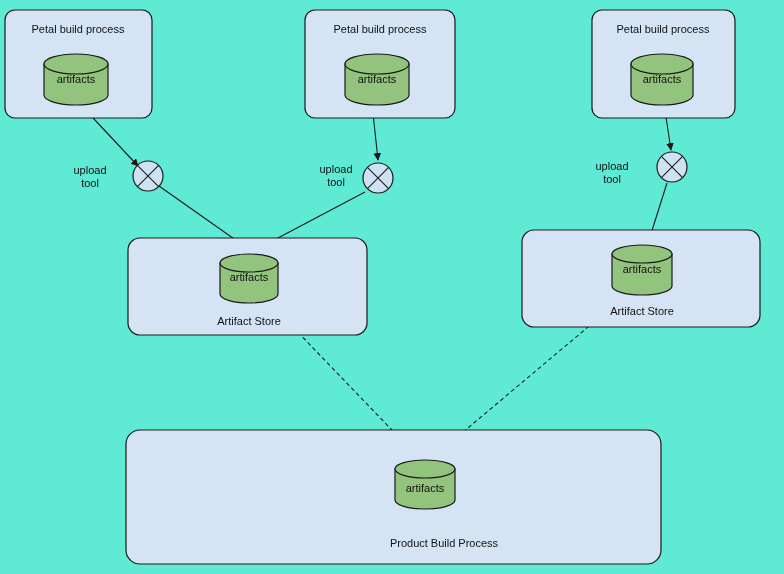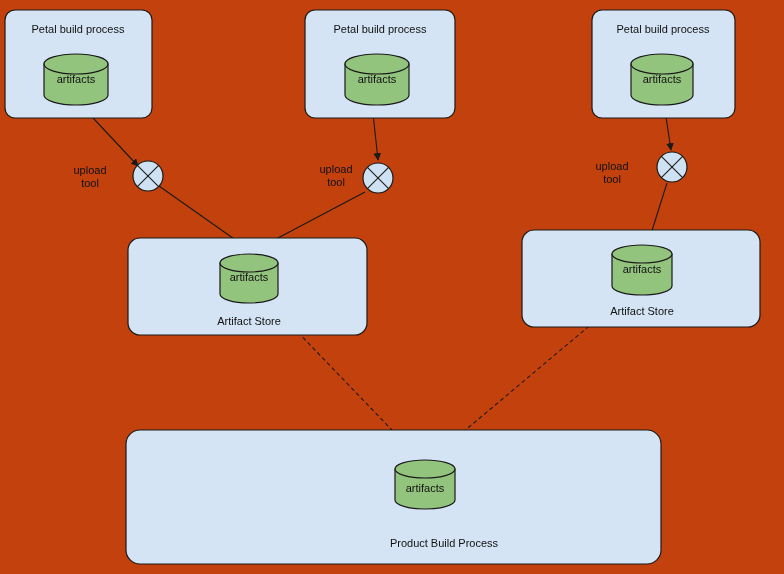--- a/index.html
+++ b/index.html
@@ -7,21 +7,21 @@
     padding: 0;
     background: #ffffff;
   }
   body {
     font-family: "Liberation Sans", sans-serif;
   }
   #canvas {
     position: relative;
     width: 784px;
     height: 574px;
-    background: #c2410c;
+    background: #5eead4;
     overflow: hidden;
   }
   #diagram-svg {
     position: absolute;
     left: 0;
     top: 0;
     width: 784px;
     height: 574px;
   }
   .shape-label {

